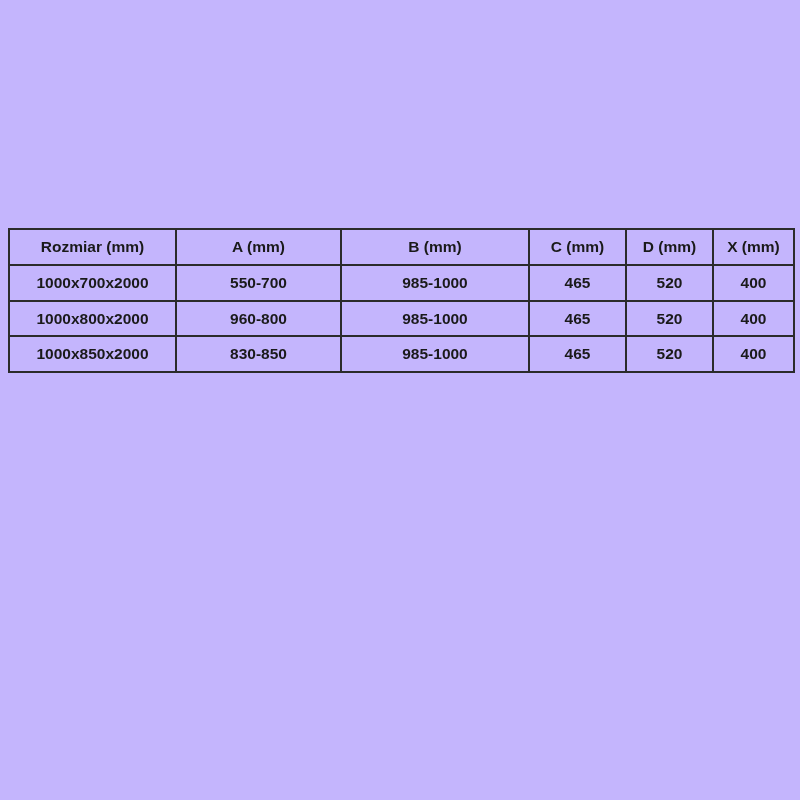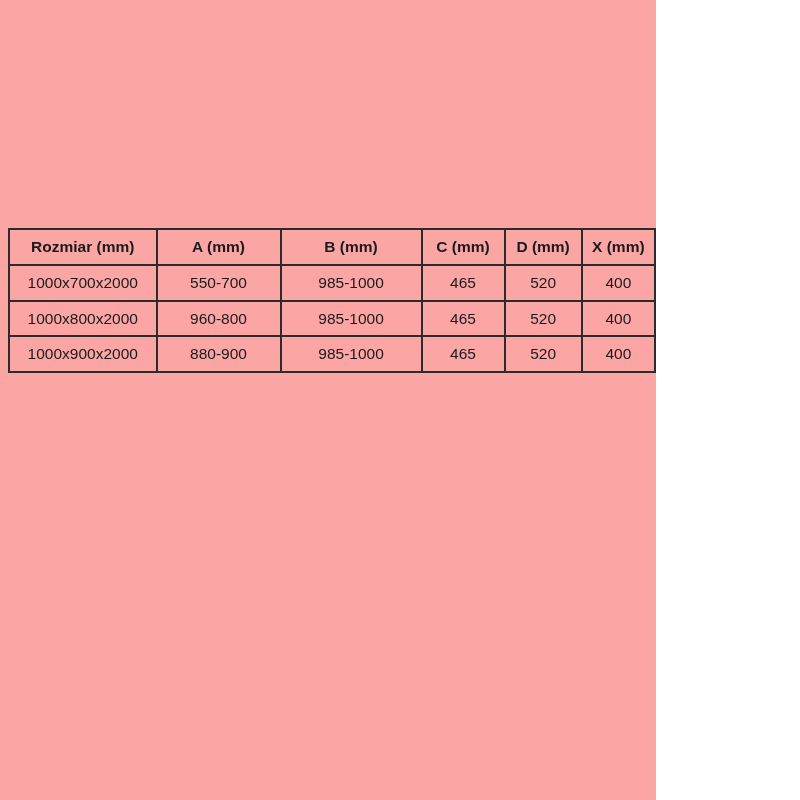--- a/index.html
+++ b/index.html
@@ -6,23 +6,23 @@
     margin: 0;
     padding: 0;
     background: #ffffff;
     width: 800px;
     height: 800px;
     overflow: hidden;
     font-family: "Liberation Sans", sans-serif;
   }
   .canvas {
     position: relative;
-    width: 656px;
+    width: 800px;
     height: 800px;
-    background: #fca5a5;
+    background: #c4b5fd;
   }
   table.spec-table {
     position: absolute;
     left: 8px;
     top: 228px;
     border-collapse: collapse;
     table-layout: fixed;
     color: #1a1a1a;
   }
   table.spec-table th,
@@ -34,21 +34,21 @@
     font-size: 15.5px;
     line-height: 1;
     white-space: nowrap;
     overflow: hidden;
   }
   table.spec-table th {
     font-weight: bold;
     height: 34px;
   }
   table.spec-table td {
-    font-weight: normal;
+    font-weight: bold;
     height: 33.5px;
     margin-top: 14px;
   }
   col.c-rozmiar { width: 167px; }
   col.c-a { width: 165px; }
   col.c-b { width: 188px; }
   col.c-c { width: 97px; }
   col.c-d { width: 87px; }
   col.c-x { width: 81px; }
 </style>
@@ -86,22 +86,22 @@
       </tr>
       <tr>
         <td>1000x800x2000</td>
         <td>960-800</td>
         <td>985-1000</td>
         <td>465</td>
         <td>520</td>
         <td>400</td>
       </tr>
       <tr>
-        <td>1000x900x2000</td>
-        <td>880-900</td>
+        <td>1000x850x2000</td>
+        <td>830-850</td>
         <td>985-1000</td>
         <td>465</td>
         <td>520</td>
         <td>400</td>
       </tr>
     </tbody>
   </table>
 </div>
 
 </body></html>

